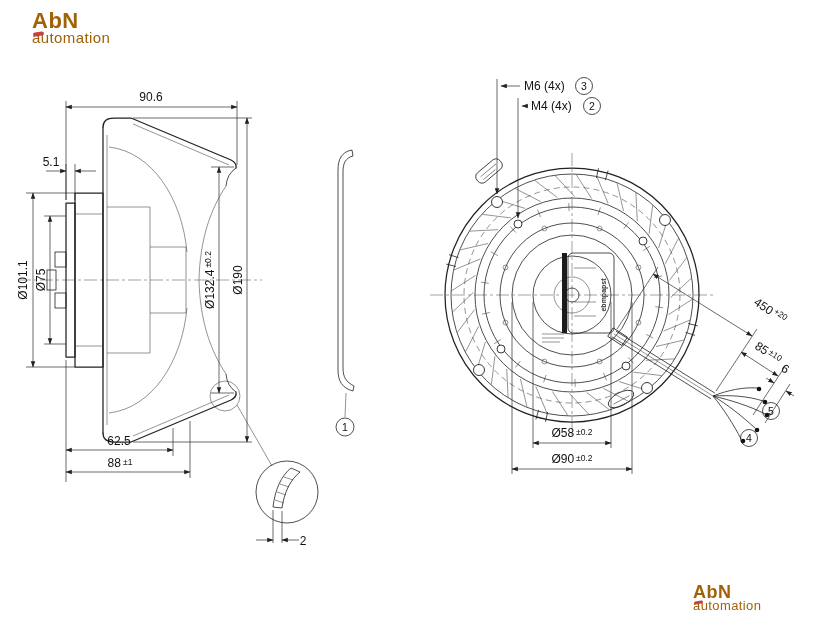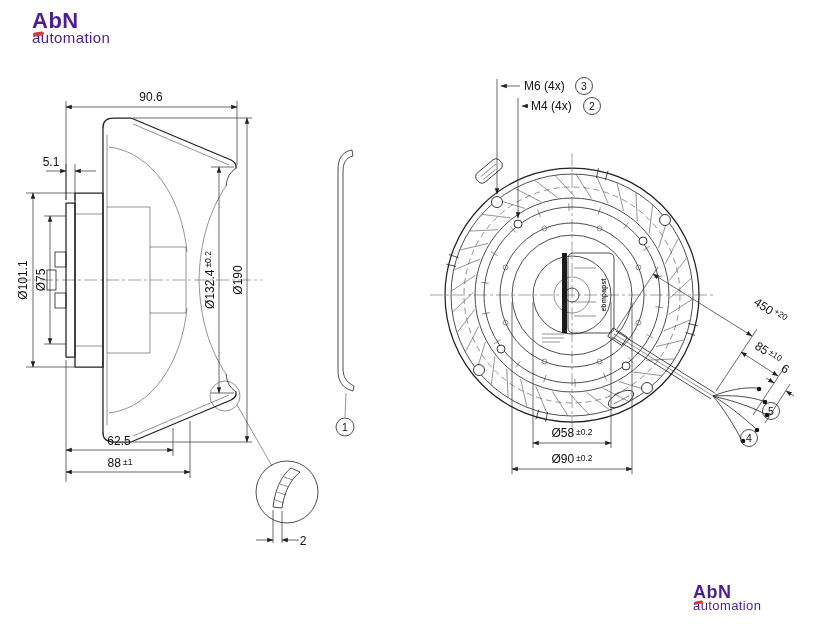--- a/index.html
+++ b/index.html
@@ -9,21 +9,21 @@
   .txt{font-size:12px;fill:#111;}
   .tol{font-size:8.5px;}
   .cot{font-size:10.5px;fill:#111;}
   .o{stroke:#222;stroke-width:1.25;fill:none;stroke-linejoin:round;stroke-linecap:round;}
   .m{stroke:#222;stroke-width:0.8;fill:none;}
   .t{stroke:#3a3a3a;stroke-width:0.55;fill:none;}
   .d{stroke:#2b2b2b;stroke-width:0.7;fill:none;}
   .cl{stroke:#666;stroke-width:0.6;fill:none;stroke-dasharray:13 3 3 3;}
   .scr{stroke:#222;stroke-width:0.9;fill:#fff;}
   .dot{fill:#111;stroke:none;}
-  .wm{position:absolute;color:#4c1d95;line-height:1;}
+  .wm{position:absolute;color:#a16207;line-height:1;}
   .wm .b{font-weight:bold;letter-spacing:.5px;}
   .wm .s{margin-top:-2px;letter-spacing:.4px;}
   .acc{position:absolute;background:#c94040;border-radius:2px;}
 </style>
 </head>
 <body>
 
 <div class="wm" style="left:32px;top:10px;">
   <div class="b" style="font-size:22px;">AbN</div>
   <div class="s" style="font-size:15px;">automation</div>

